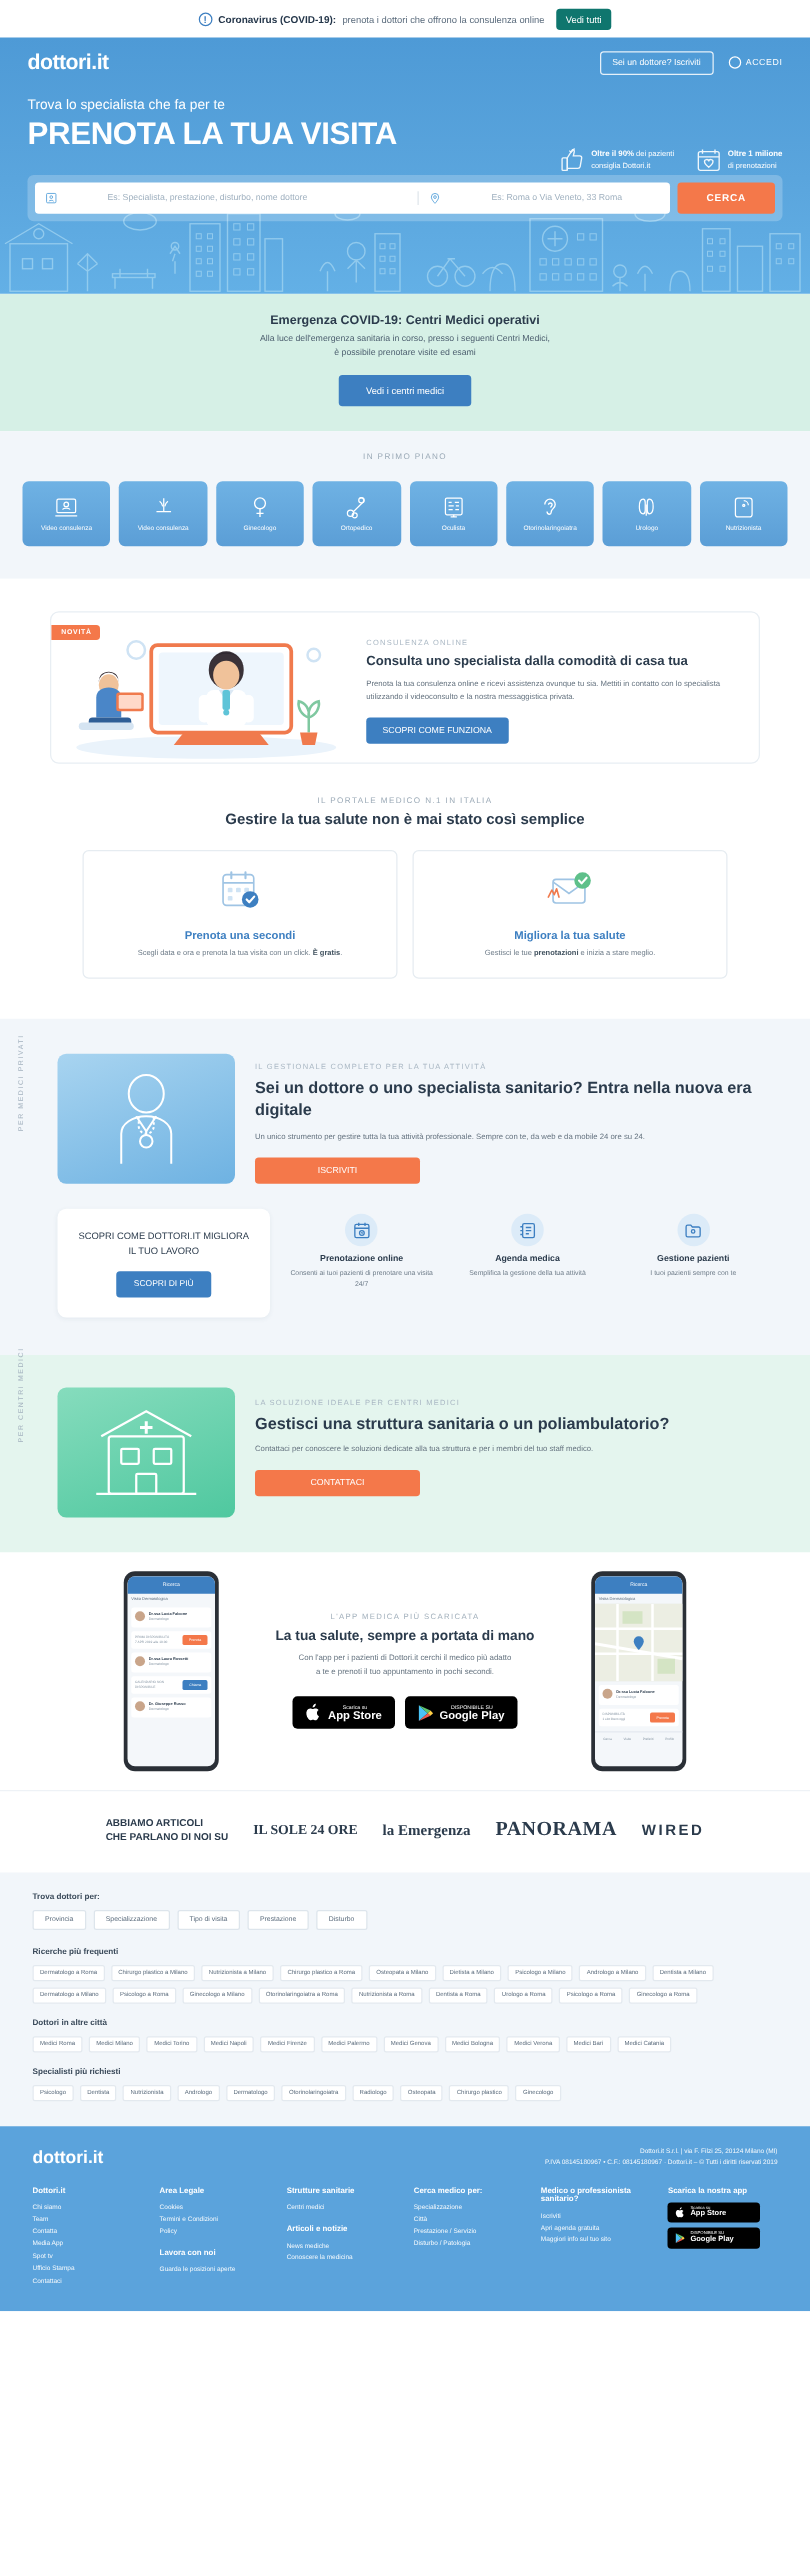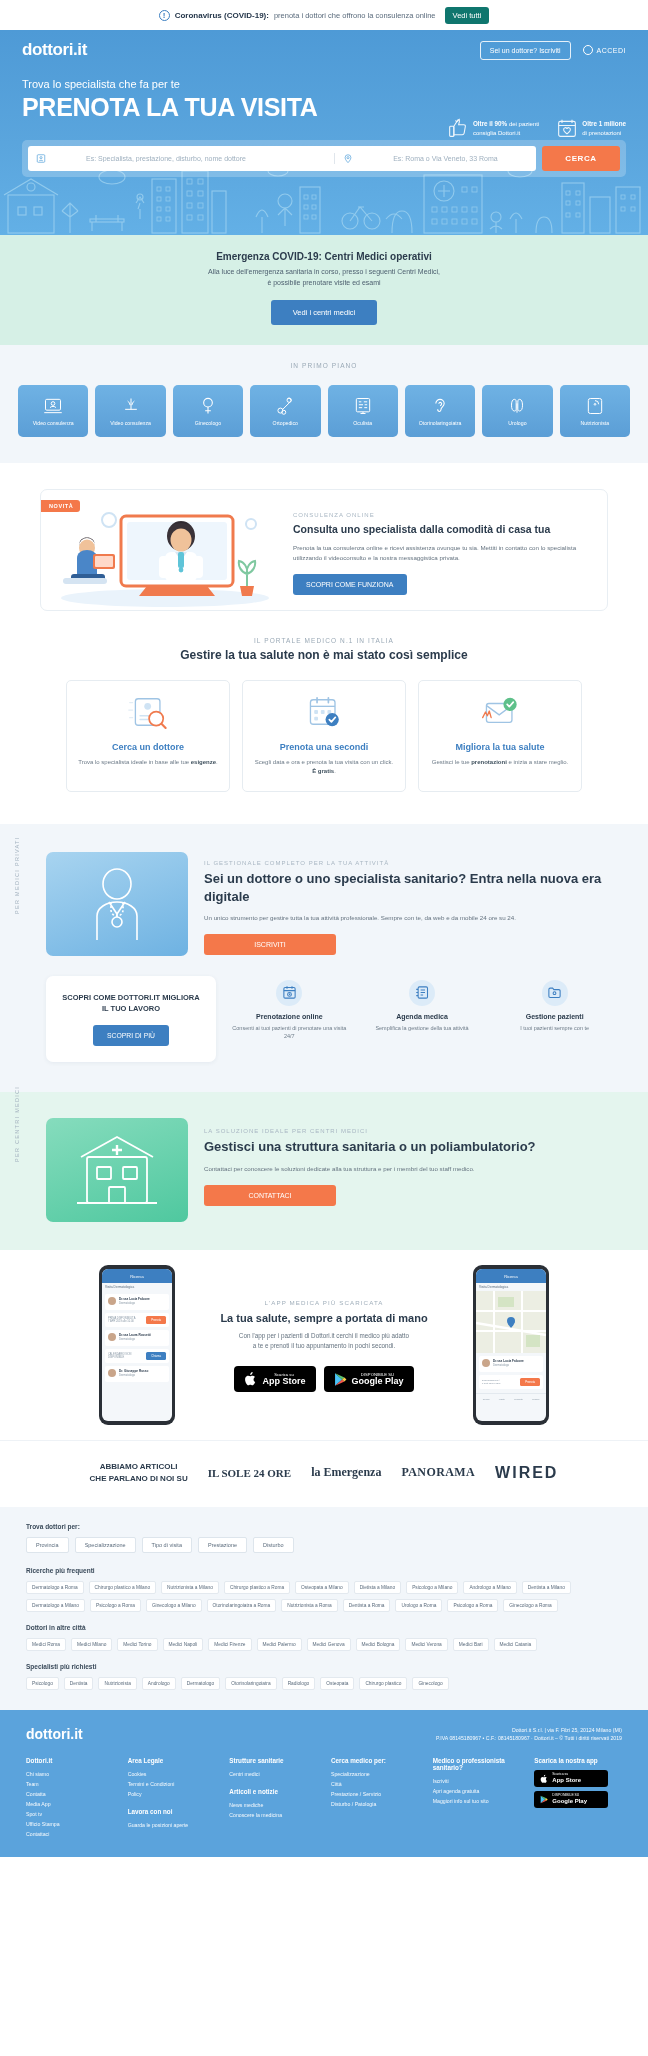--- a/index.html
+++ b/index.html
@@ -169,21 +169,21 @@
   .pro-btn {
     margin-top: 11px; background: #f4784a; color: #fff; border: none; border-radius: 3px;
     padding: 7px 0; width: 132px; font-size: 7px; cursor: pointer; font-family: inherit;
   }
 
   .pro-lower { display: flex; gap: 14px; padding: 20px 34px 0 46px; align-items: flex-start; }
   .scopri-box {
     width: 170px; flex: none; background: #fff; border-radius: 7px; padding: 16px 14px;
     text-align: center; box-shadow: 0 1px 4px rgba(40,70,100,.07);
   }
-  .scopri-title { font-size: 7.5px; font-weight: bold; color: #2b3b4c; line-height: 1.5; }
+  .scopri-title { font-size: 7.5px; font-weight: normal; color: #2b3b4c; line-height: 1.5; }
   .scopri-btn {
     margin-top: 11px; background: #3d7fc1; color: #fff; border: none; border-radius: 3px;
     padding: 7px 14px; font-size: 6.8px; cursor: pointer; font-family: inherit;
   }
   .feat-row { flex: 1; display: flex; gap: 14px; padding-top: 4px; }
   .feat { flex: 1; text-align: center; }
   .feat-ico {
     width: 26px; height: 26px; border-radius: 50%; background: #dcebf8; margin: 0 auto 7px auto;
     display: flex; align-items: center; justify-content: center;
   }
@@ -228,21 +228,21 @@
   .store-row { display: flex; gap: 8px; justify-content: center; margin-top: 14px; }
   .store-btn {
     background: #000; border-radius: 4px; padding: 5px 10px; display: flex; align-items: center;
     gap: 5px; cursor: pointer;
   }
   .store-sub { color: #fff; font-size: 4.2px; display: block; line-height: 1.2; }
   .store-main { color: #fff; font-size: 9px; font-weight: bold; display: block; line-height: 1.1; }
 
   
   .press-sec { background: #fff; padding: 20px 0 22px 0; border-top: 1px solid #eef2f6; }
-  .press-row { display: flex; align-items: center; justify-content: center; gap: 20px; text-align: center; }
+  .press-row { display: flex; align-items: center; justify-content: center; gap: 20px; }
   .press-label { font-size: 8px; font-weight: bold; color: #2b3b4c; line-height: 1.45; }
   .press-logo { font-weight: bold; color: #2b3b4c; }
 
   
   .links-sec { background: #f2f6fa; padding: 16px 26px 20px 26px; }
   .lk-title { font-size: 6.5px; font-weight: bold; color: #3a4a5a; margin-bottom: 7px; }
   .chip-row { display: flex; gap: 6px; margin-bottom: 14px; flex-wrap: wrap; }
   .chip {
     background: #fff; border: 1px solid #dde5ec; border-radius: 2px;
     font-size: 5.5px; color: #5a6b7c; padding: 4px 9px; cursor: pointer;
@@ -568,34 +568,20 @@
         <button class="consul-btn">SCOPRI COME FUNZIONA</button>
       </div>
     </div>
   </div>
 
   <div class="steps-sec">
     <div class="eyebrow">IL PORTALE MEDICO N.1 IN ITALIA</div>
     <div class="sec-title">Gestire la tua salute non è mai stato così semplice</div>
     <div class="steps-row">
 
-      <div class="step-card">
-        <svg class="step-ico" viewBox="0 0 48 36" fill="none">
-          <rect x="11" y="4" width="26" height="28" rx="3" fill="#fff" stroke="#9fc4e4" stroke-width="1.4"></rect>
-          <circle cx="24" cy="12" r="3.6" fill="#cfe3f4"></circle>
-          <path d="M16 22h16M16 26h11" stroke="#cfe3f4" stroke-width="1.6" stroke-linecap="round"></path>
-          <circle cx="33" cy="25" r="7.5" fill="#fff" stroke="#f07a4d" stroke-width="1.8"></circle>
-          <path d="M38.6 30.5L43 35" stroke="#f07a4d" stroke-width="2.2" stroke-linecap="round"></path>
-          <path d="M8 8h-3M8 16h-4M8 24h-3" stroke="#e3edf5" stroke-width="1.4" stroke-linecap="round"></path>
-        </svg>
-        <div class="step-title">Cerca un dottore</div>
-        <div class="step-text">
-          <span>Trova lo specialista ideale in base alle tue </span><b>esigenze</b><span>.</span>
-        </div>
-      </div>
 
       <div class="step-card">
         <svg class="step-ico" viewBox="0 0 48 36" fill="none">
           <rect x="10" y="5" width="26" height="26" rx="3" fill="#fff" stroke="#9fc4e4" stroke-width="1.4"></rect>
           <path d="M10 12h26" stroke="#9fc4e4" stroke-width="1.4"></path>
           <path d="M17 3v5M29 3v5" stroke="#9fc4e4" stroke-width="1.8" stroke-linecap="round"></path>
           <rect x="14" y="16" width="4" height="4" rx="1" fill="#cfe3f4"></rect>
           <rect x="21" y="16" width="4" height="4" rx="1" fill="#cfe3f4"></rect>
           <rect x="28" y="16" width="4" height="4" rx="1" fill="#cfe3f4"></rect>
           <rect x="14" y="23" width="4" height="4" rx="1" fill="#cfe3f4"></rect>
@@ -837,22 +823,22 @@
   </div>
 
   <div class="press-sec">
     <div class="press-row">
       <div class="press-label">
         <span>ABBIAMO ARTICOLI</span><br>
         <span>CHE PARLANO DI NOI SU</span>
       </div>
       <div class="press-logo" style="font-size:11px;font-family:'Liberation Serif',serif">IL SOLE 24 ORE</div>
       <div class="press-logo" style="font-size:12px;font-family:'Liberation Serif',serif">la Emergenza</div>
-      <div class="press-logo" style="font-size:12px;letter-spacing:.4px;font-family:'Liberation Serif',serif">PANORAMA</div>
-      <div class="press-logo" style="font-size:16px;letter-spacing:2px">WIRED</div>
+      <div class="press-logo" style="font-size:16px;letter-spacing:.4px;font-family:'Liberation Serif',serif">PANORAMA</div>
+      <div class="press-logo" style="font-size:12px;letter-spacing:2px">WIRED</div>
     </div>
   </div>
 
   <div class="links-sec">
     <div class="lk-title">Trova dottori per:</div>
     <div class="chip-row">
       <span class="chip">Provincia</span>
       <span class="chip">Specializzazione</span>
       <span class="chip">Tipo di visita</span>
       <span class="chip">Prestazione</span>

